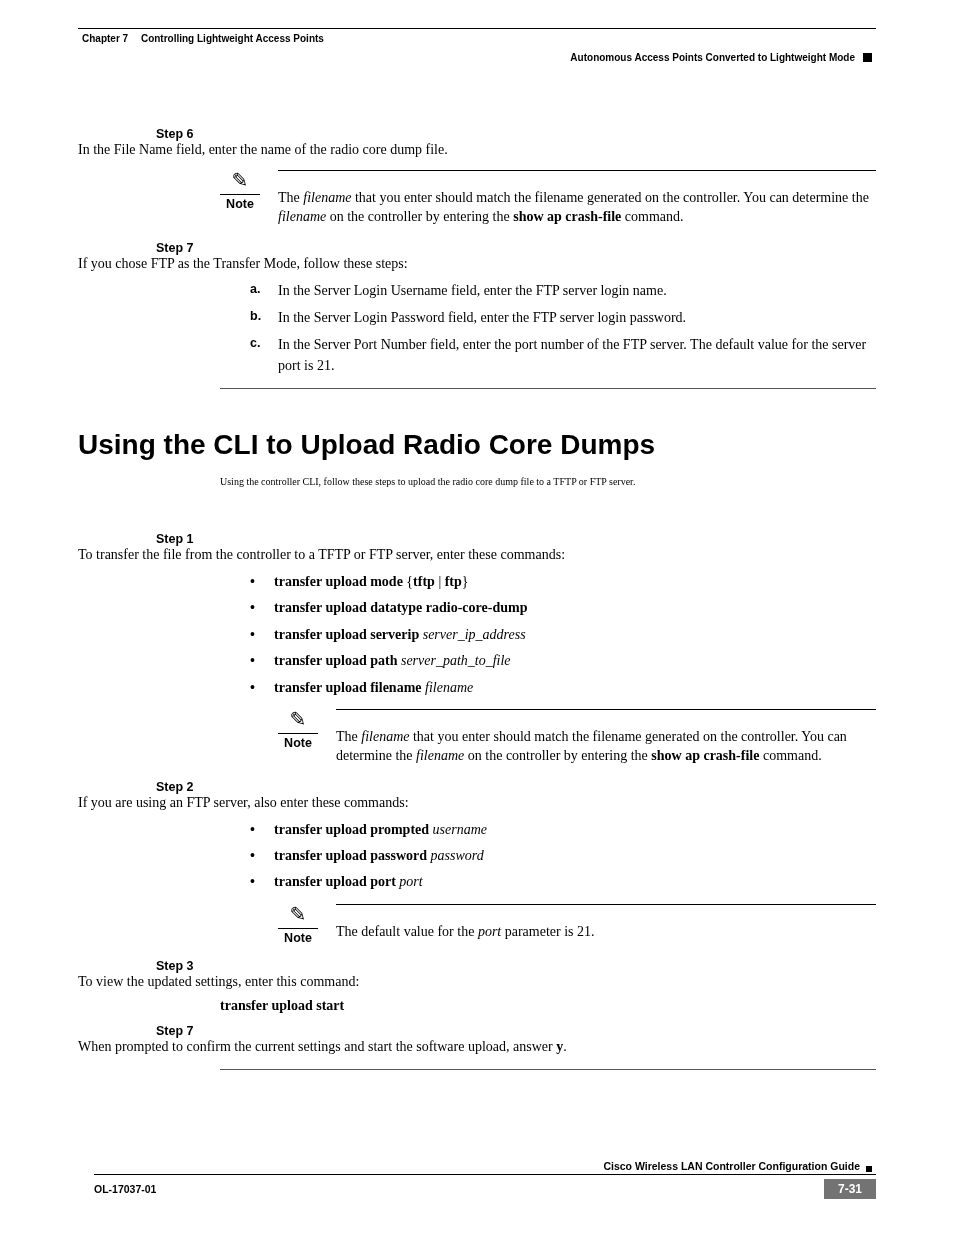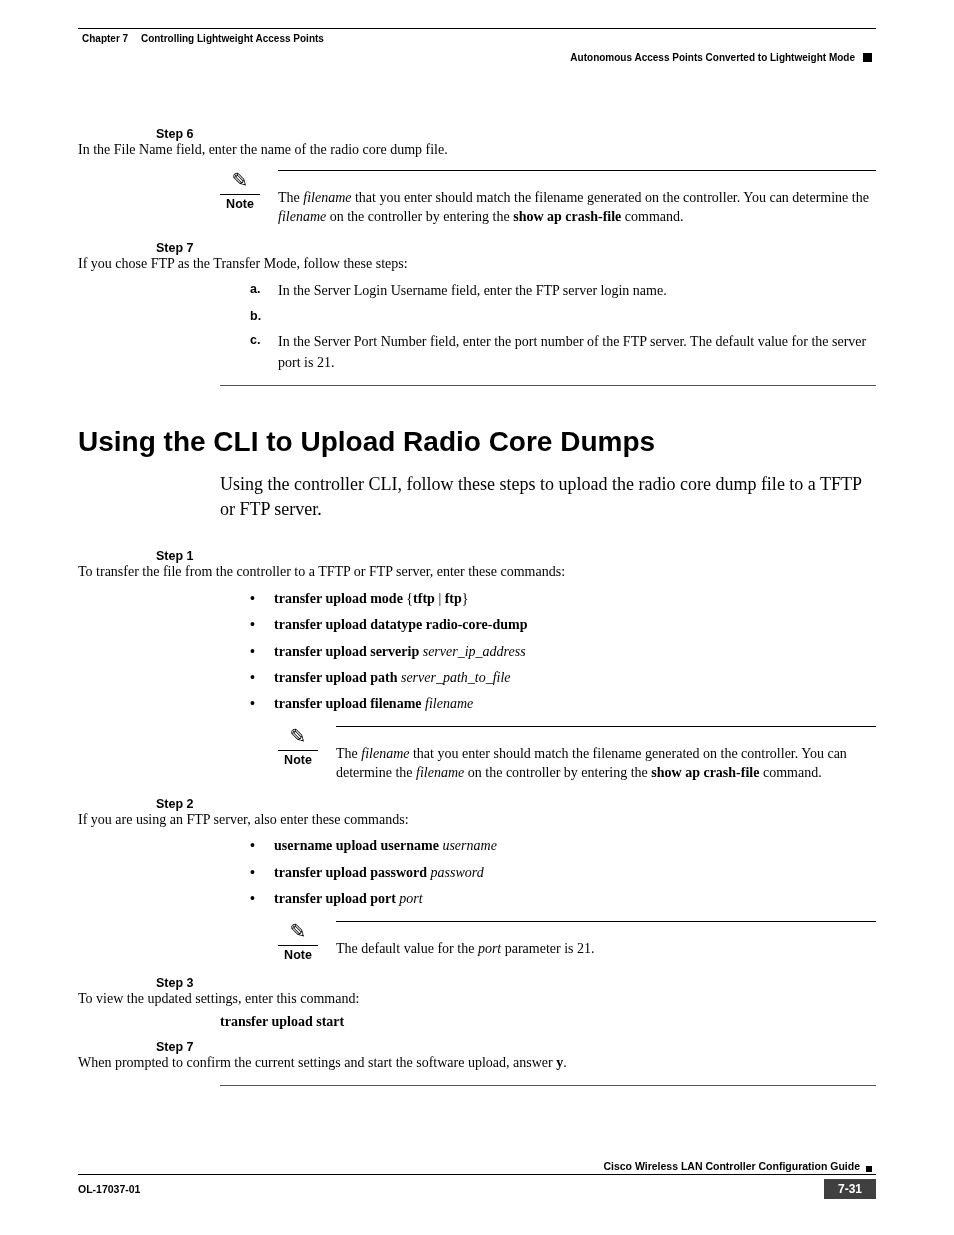--- a/index.html
+++ b/index.html
@@ -121,29 +121,29 @@
   }
   .section-rule.tight { margin-bottom: 18px; }
   .section-title {
     font-family: Arial, Helvetica, sans-serif;
     font-weight: bold;
     font-size: 28px;
     margin: 9px 0 14px 0;
   }
   .intro-para {
     margin-left: 142px;
-    font-size: 18px;
+    font-size: 10px;
     line-height: 1.35;
-    margin-bottom: 28px;
+    margin-bottom: 44px;
   }
   .bold { font-weight: bold; }
   .ital { font-style: italic; }
   .footer {
     position: absolute;
-    left: 78px;
+    left: 94px;
     right: 78px;
     bottom: 36px;
   }
   .footer-title-row {
     display: flex;
     justify-content: flex-end;
     align-items: flex-end;
     gap: 6px;
     border-bottom: 1px solid #000;
     padding-bottom: 2px;
@@ -158,21 +158,21 @@
     justify-content: space-between;
     align-items: center;
     padding-top: 4px;
   }
   .ol-num {
     font-family: Arial, Helvetica, sans-serif;
     font-weight: bold;
     font-size: 10.5px;
   }
   .page-badge {
-    background: #404040;
+    background: #737373;
     color: #fff;
     font-family: Arial, Helvetica, sans-serif;
     font-weight: bold;
     font-size: 12px;
     padding: 3px 14px;
   }
   .header-top-wrap { display:flex; align-items:flex-end; gap:0; }
   .header-top-wrap .line { flex:1; border-bottom:1px solid #000; margin-bottom:4px; }
 </style>
 </head>
@@ -217,20 +217,21 @@
       <div class="step-body">If you chose FTP as the Transfer Mode, follow these steps:</div>
     </div>
 
     <div class="sub-list">
       <div class="li">
           <span class="marker">a.</span>
           <span>In the Server Login Username field, enter the FTP server login name.</span>
         </div>
       <div class="li">
           <span class="marker">b.</span>
+          <span>In the Server Login Password field, enter the FTP server login password.</span>
         </div>
       <div class="li">
           <span class="marker">c.</span>
           <span>In the Server Port Number field, enter the port number of the FTP server. The default value for the server port is 21.</span>
         </div>
     </div>
 
 
     <div class="section-rule"></div>
 
@@ -277,21 +278,21 @@
     </div>
 
     <div class="step-row" style="margin-top:14px;">
       <div class="step-label">Step 2</div>
       <div class="step-body">If you are using an FTP server, also enter these commands:</div>
     </div>
 
     <div class="bullet-list">
       <div class="li">
           <span class="marker">•</span>
-          <span><span class="bold">username upload username </span><span class="ital">username</span></span>
+          <span><span class="bold">transfer upload prompted </span><span class="ital">username</span></span>
         </div>
       <div class="li">
           <span class="marker">•</span>
           <span><span class="bold">transfer upload password </span><span class="ital">password</span></span>
         </div>
       <div class="li">
           <span class="marker">•</span>
           <span><span class="bold">transfer upload port </span><span class="ital">port</span></span>
         </div>
     </div>

